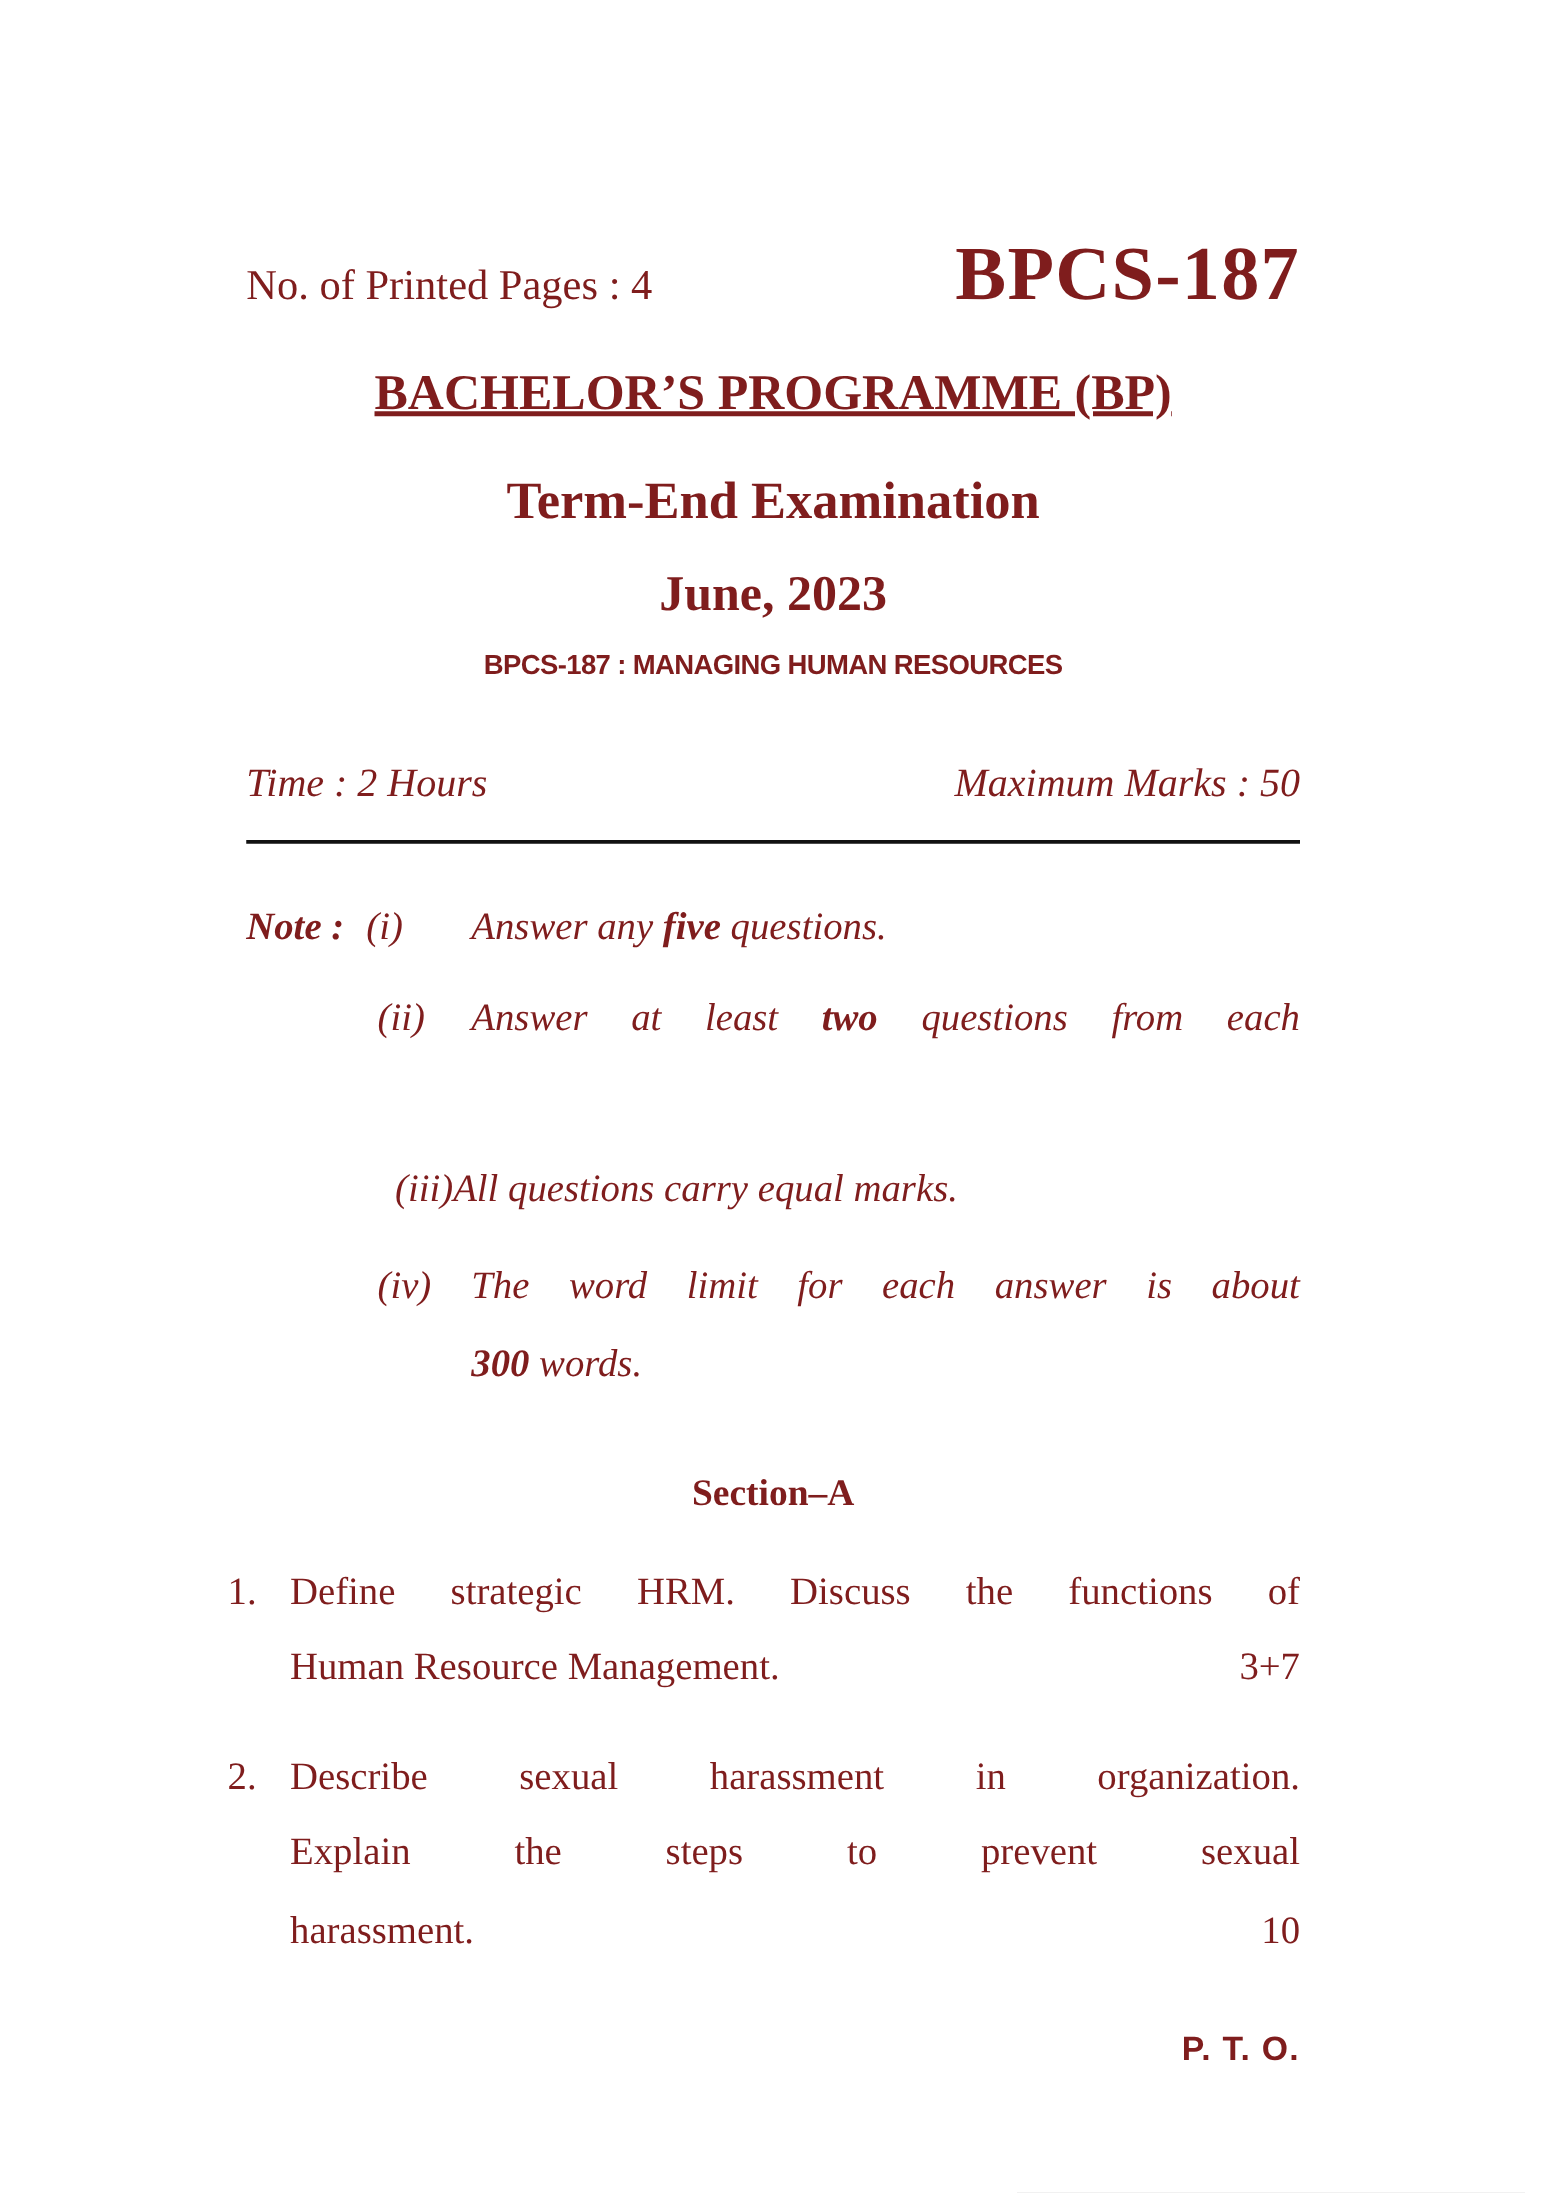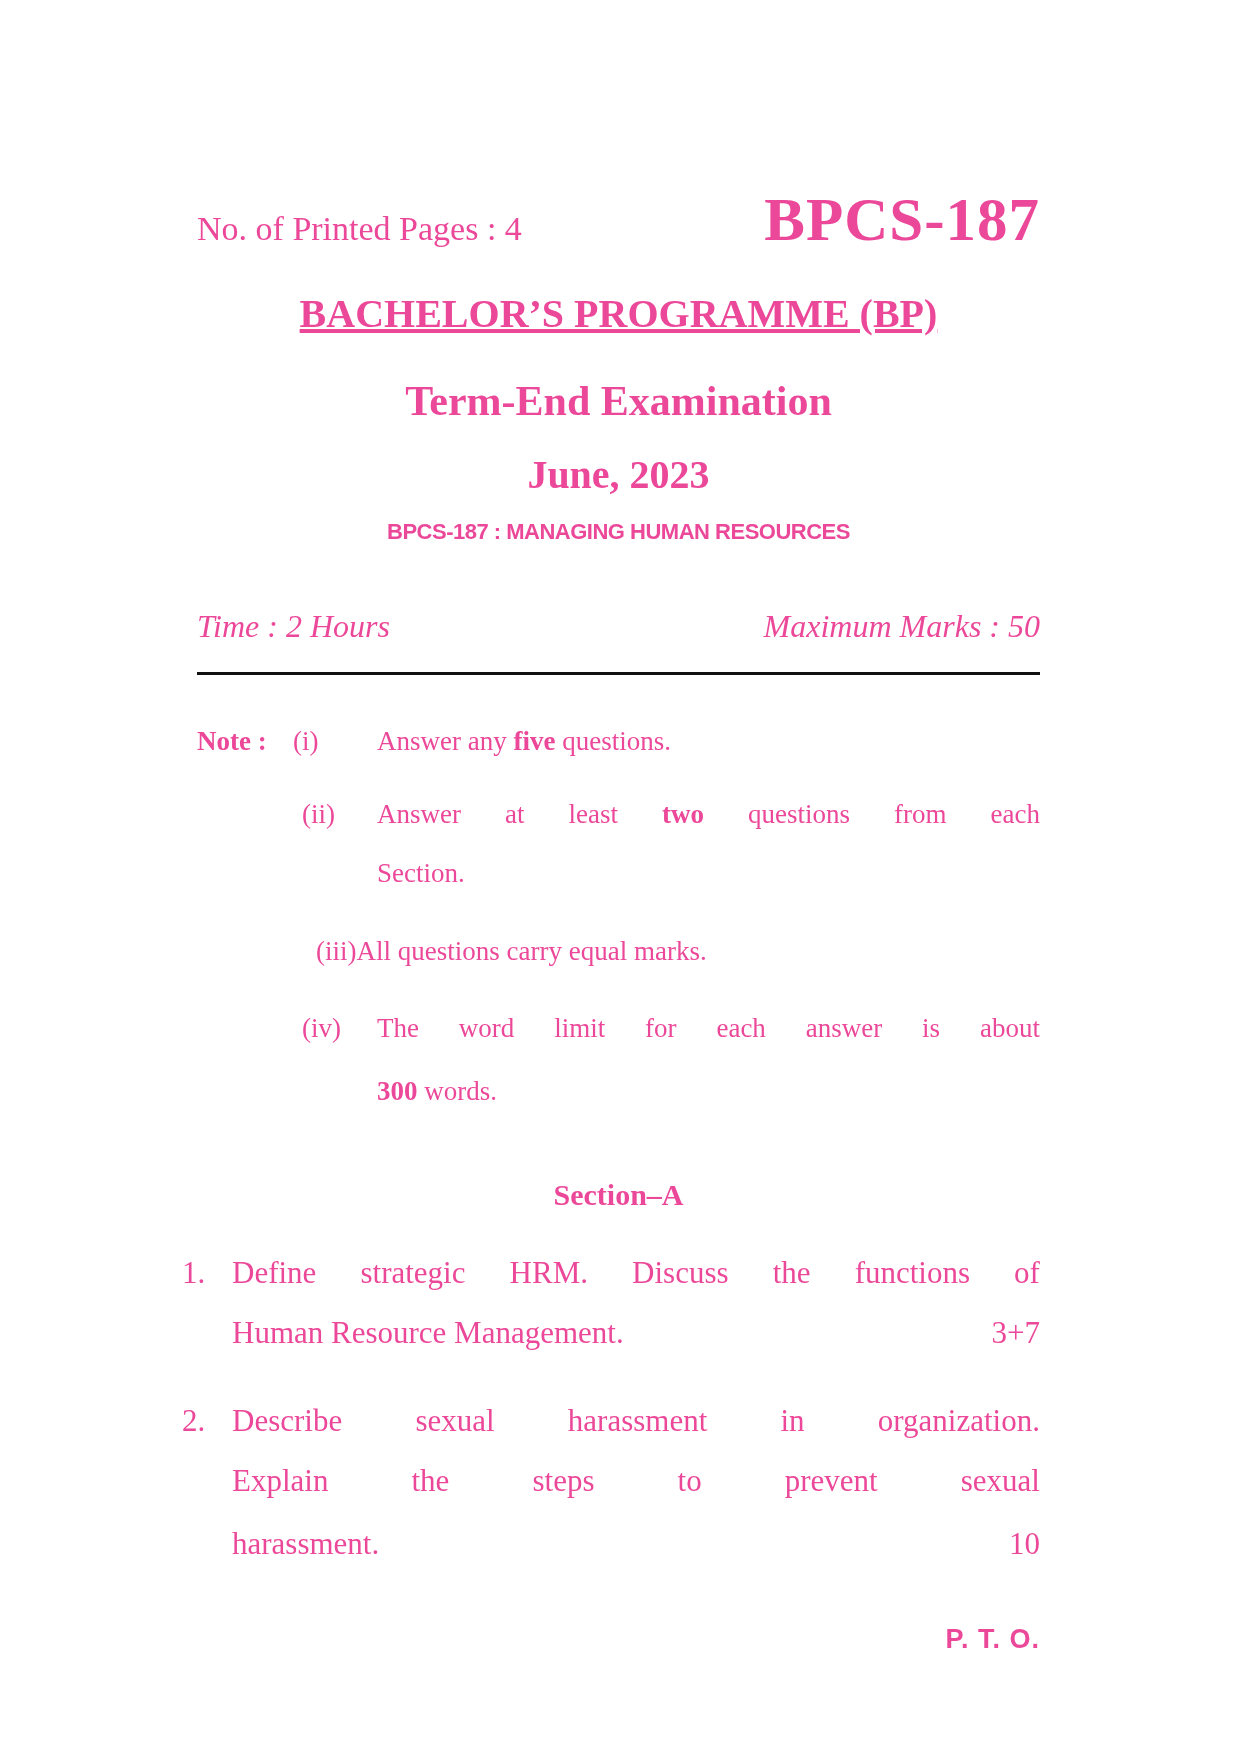--- a/index.html
+++ b/index.html
@@ -1,20 +1,20 @@
 <!DOCTYPE html>
 <html><head>
 <meta charset="utf-8">
 <style>
   html,body{margin:0;padding:0;background:#e8e8e8;}
   .page{
     position:relative;
     width:1241px;height:1754px;
     background:#ffffff;
-    color:#ec4899;
+    color:#7f1d1d;
     font-family:"Liberation Serif","DejaVu Serif",serif;
     overflow:hidden;
     margin:0 auto;
   }
   .abs{position:absolute;}
   .serif{font-family:"Liberation Serif","DejaVu Serif",serif;}
   .sans{font-family:"Liberation Sans","DejaVu Sans",sans-serif;}
   .b{font-weight:bold;}
   .center{text-align:center;}
 
@@ -24,21 +24,21 @@
 
   .title-programme{left:197px;top:292px;width:843px;font-size:40px;font-weight:bold;line-height:1.1;text-decoration:underline;}
   .title-exam{left:197px;top:378px;width:843px;font-size:42px;font-weight:bold;line-height:1.1;}
   .title-session{left:197px;top:453px;width:843px;font-size:40px;font-weight:bold;line-height:1.1;}
   .title-course{left:197px;top:520px;width:843px;font-size:22px;font-weight:bold;line-height:1.1;letter-spacing:-0.5px;}
 
   .meta-row{left:197px;top:608px;width:843px;display:flex;justify-content:space-between;font-size:32px;font-style:italic;line-height:1.15;}
 
   .rule{left:197px;top:672px;width:843px;height:3px;background:#111;}
 
-  .note-fs{font-size:27px;line-height:38px;}
+  .note-fs{font-size:31px;font-style:italic;line-height:38px;}
   .note-label{left:197px;top:722px;font-weight:bold;}
   .marker-i{left:293px;top:722px;}
   .text-i{left:377px;top:722px;width:663px;}
   .marker-ii{left:302px;top:795px;}
   .line-ii-1{left:377px;top:795px;width:663px;}
   .line-ii-2{left:377px;top:854px;width:663px;}
   .line-iii{left:316px;top:932px;width:724px;}
   .marker-iv{left:302px;top:1009px;}
   .line-iv-1{left:377px;top:1009px;width:663px;}
   .line-iv-2{left:377px;top:1072px;width:663px;}
@@ -93,21 +93,20 @@
   <div class="abs note-fs marker-ii">(ii)</div>
   <div class="abs note-fs line-ii-1 jline">
       <span class="">Answer</span>
       <span class="">at</span>
       <span class="">least</span>
       <span class="b">two</span>
       <span class="">questions</span>
       <span class="">from</span>
       <span class="">each</span>
     </div>
-  <div class="abs note-fs line-ii-2">Section.</div>
 
   <div class="abs note-fs line-iii"><span>(iii)</span><span>All questions carry equal marks.</span></div>
 
   <div class="abs note-fs marker-iv">(iv)</div>
   <div class="abs note-fs line-iv-1 jline">
       <span class="">The</span>
       <span class="">word</span>
       <span class="">limit</span>
       <span class="">for</span>
       <span class="">each</span>

